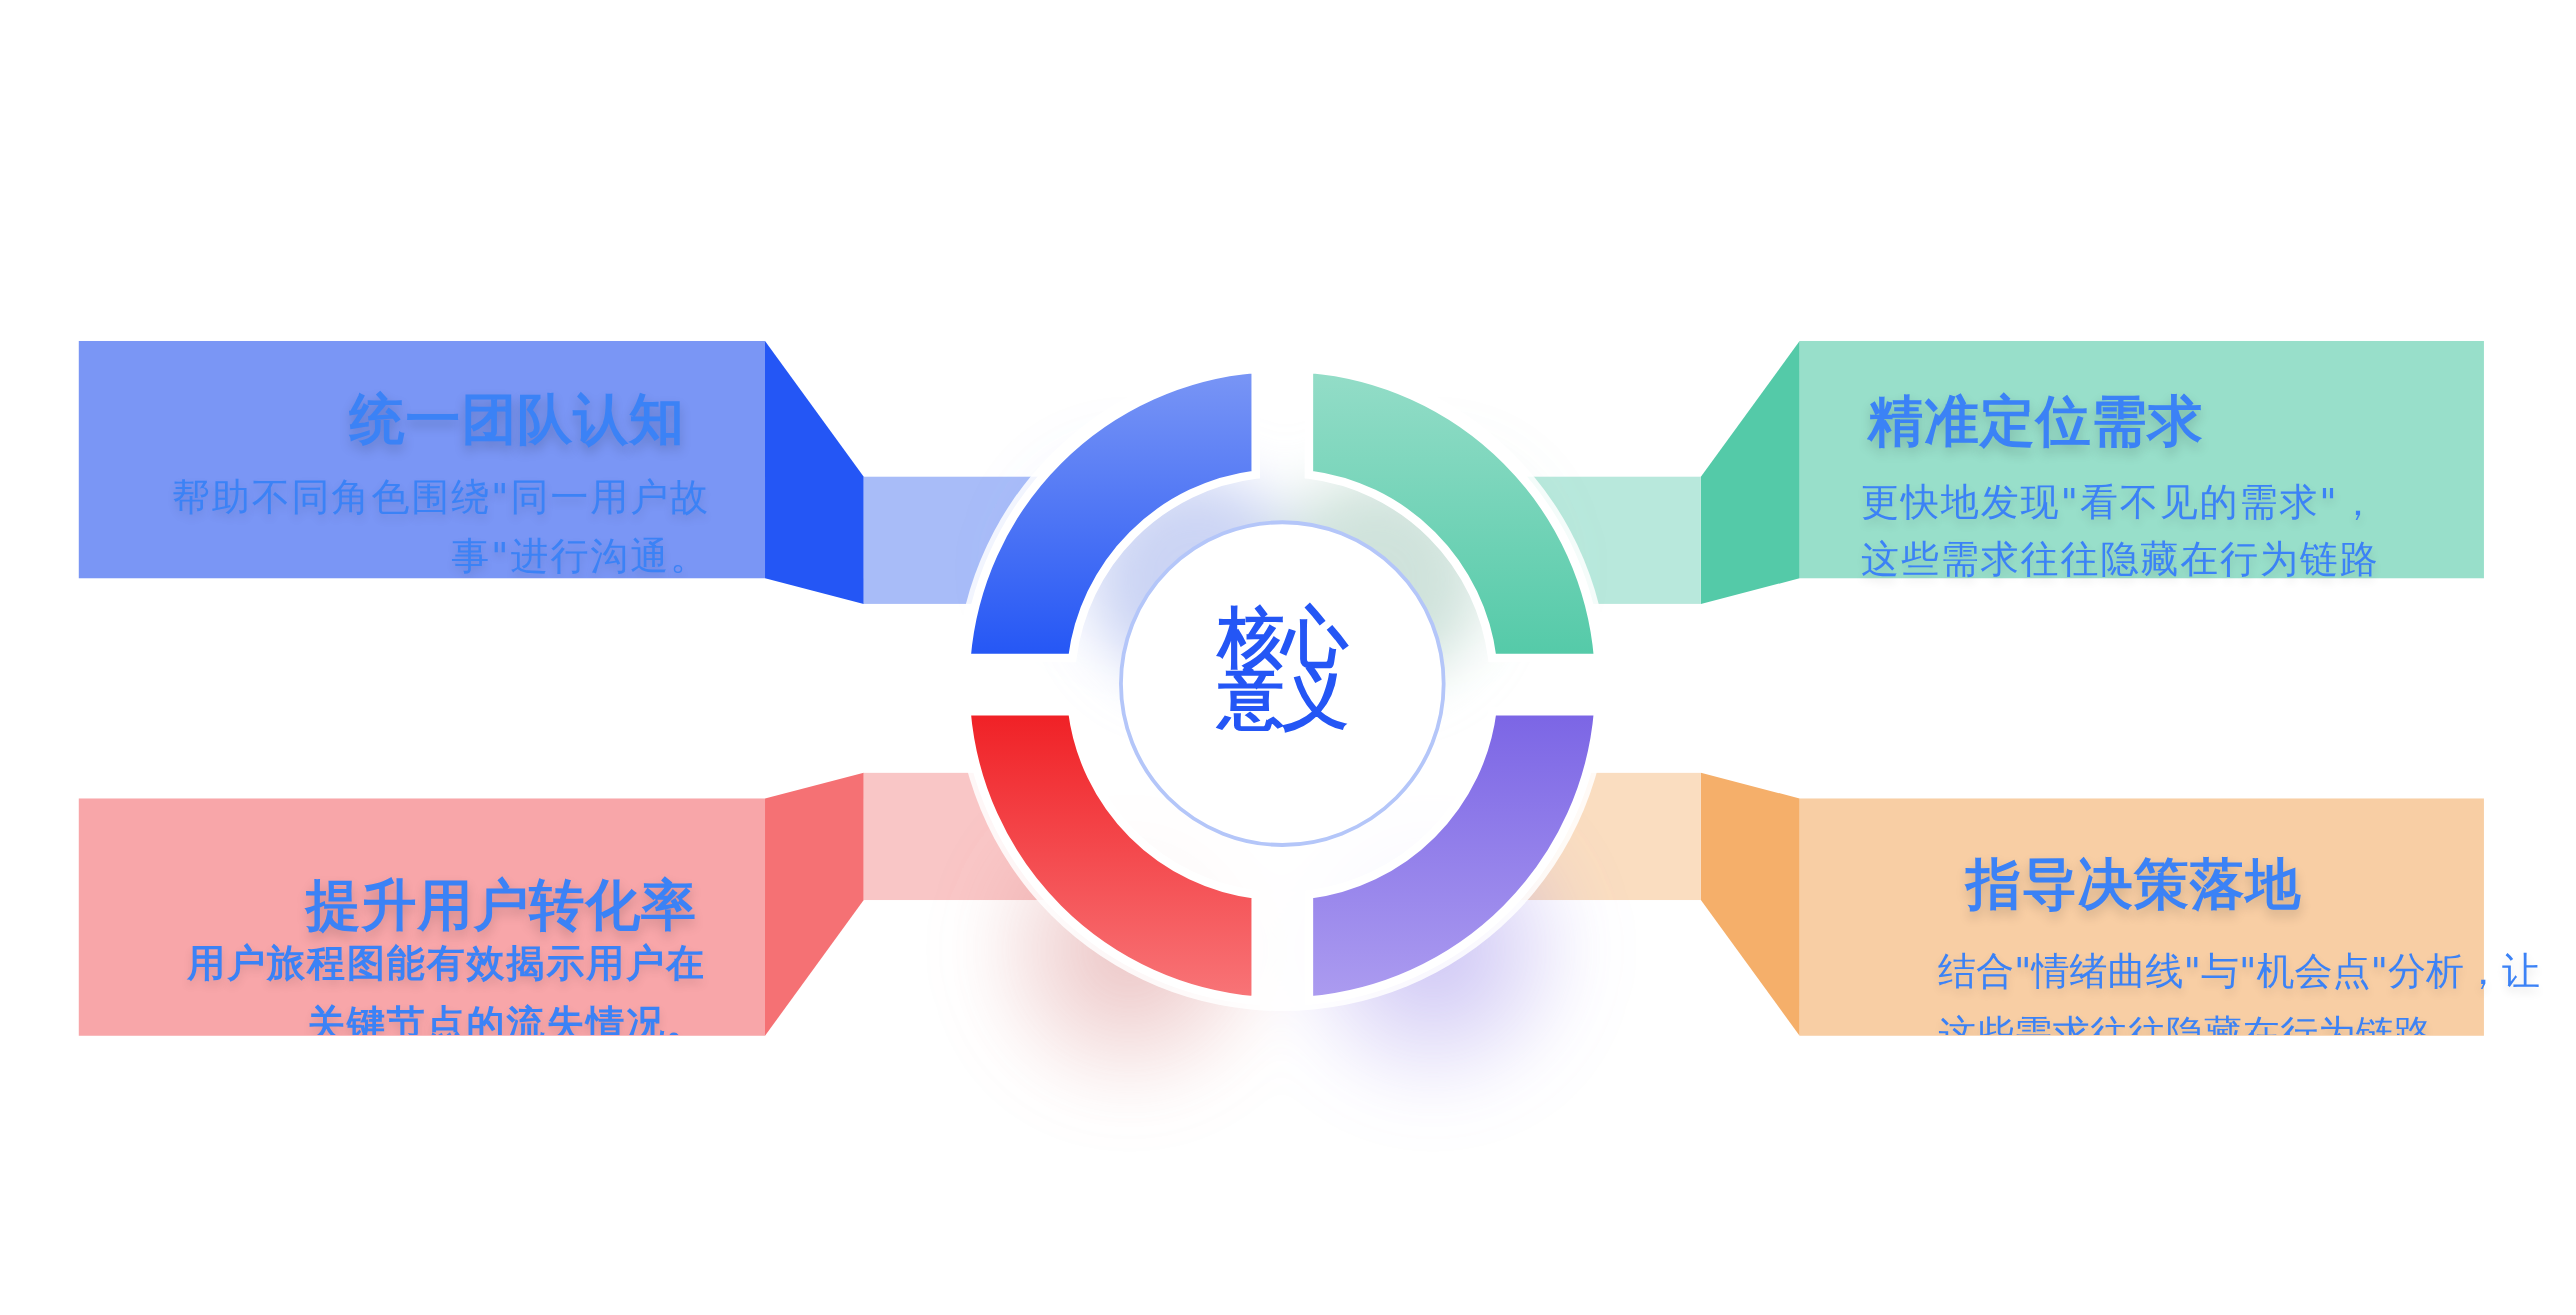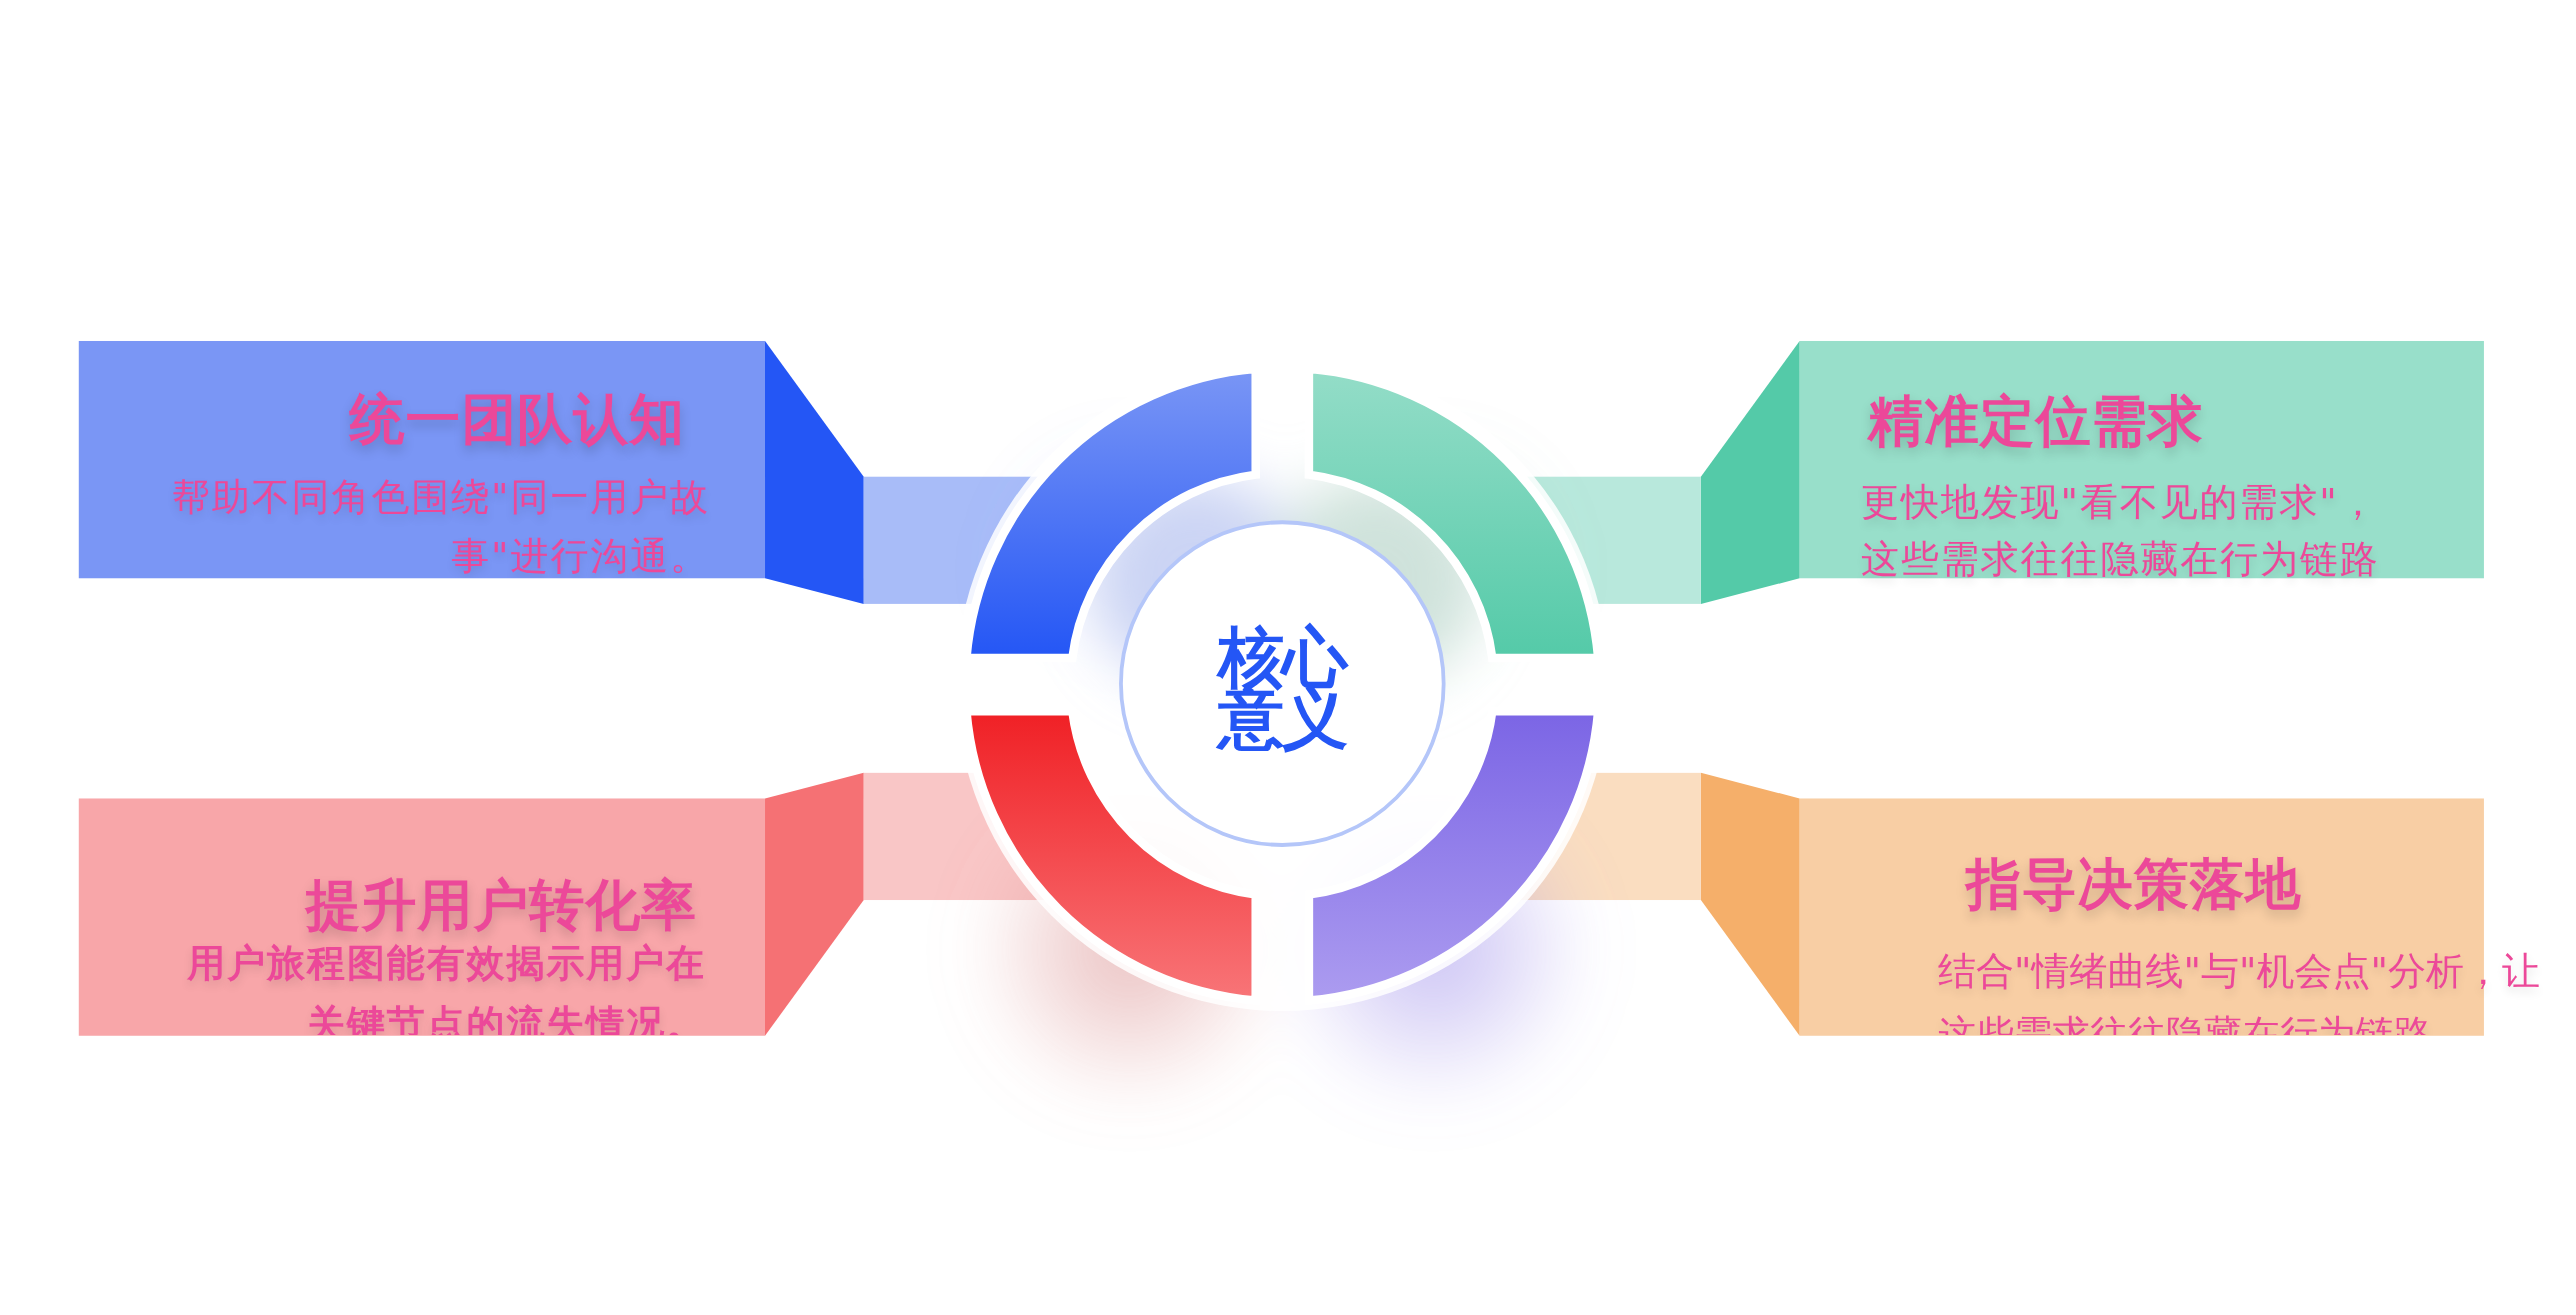--- a/index.html
+++ b/index.html
@@ -21,21 +21,21 @@
     height: 1316px;
   }
   svg.shapes {
     position: absolute;
     left: 0; top: 0;
     width: 2576px;
     height: 1316px;
   }
   .card-text {
     position: absolute;
-    color: #ec4899;
+    color: #3b82f6;
     overflow: hidden;
   }
   .card-title {
     position: absolute;
     font-weight: bold;
     font-size: 55px;
     line-height: 63px;
     white-space: nowrap;
     letter-spacing: 0.9px;
     text-shadow: 0 5.7px 11.4px rgba(0,0,0,0.18);
@@ -58,21 +58,21 @@
     height: 142px;
     color: #2456F5;
     font-weight: bold;
     font-size: 66px;
     line-height: 61px;
     text-align: center;
     letter-spacing: -1.9px;
     display: flex;
     flex-direction: column;
     align-items: center;
-    justify-content: flex-end;
+    justify-content: flex-start;
   }
   .center-label span { display: block; }
 </style>
 </head>
 <body>
 
 <div class="canvas">
 
   <svg class="shapes" viewBox="0 0 2714 1386" xmlns="http://www.w3.org/2000/svg">
     <defs>

